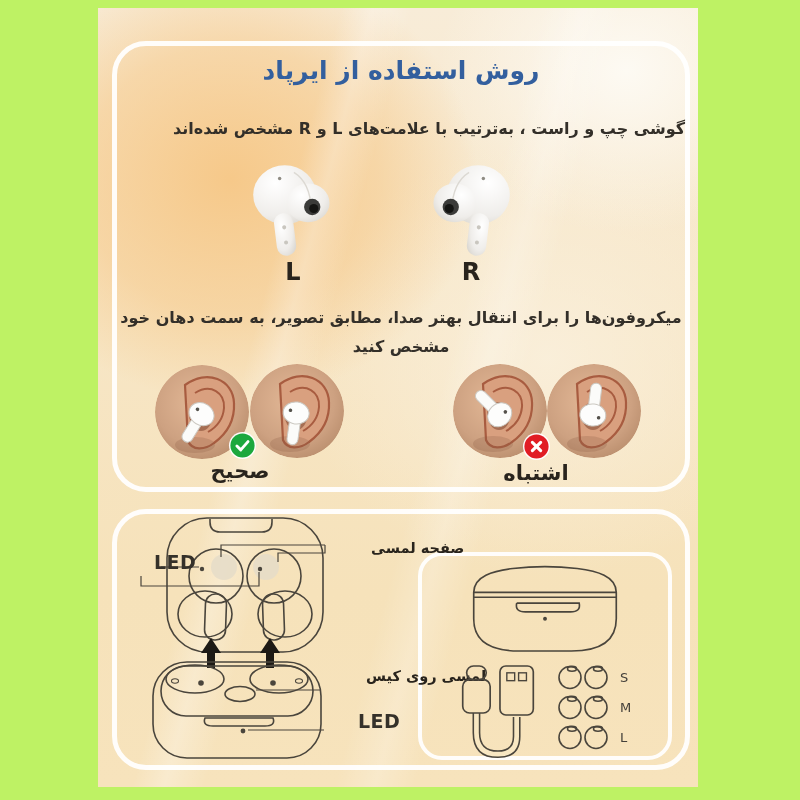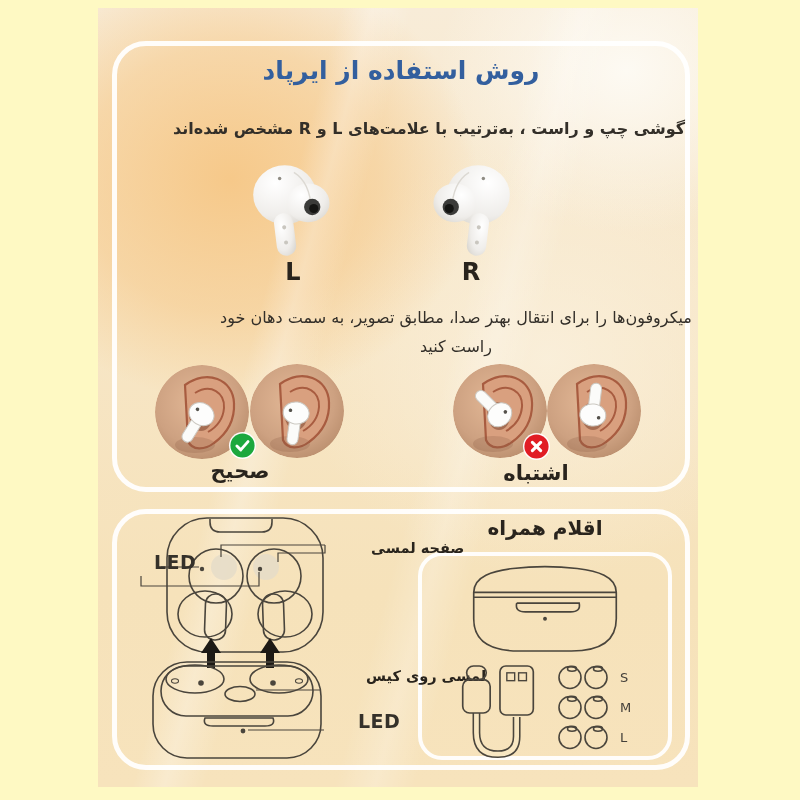--- a/index.html
+++ b/index.html
@@ -1,16 +1,16 @@
 <!DOCTYPE html>
 <html lang="fa"><head>
 <meta charset="utf-8">
 <style>
   html,body{margin:0;padding:0;background:#ffffff;}
-  .page{position:relative;width:800px;height:800px;background:#fef9c3;overflow:hidden;
+  .page{position:relative;width:800px;height:800px;background:#bef264;overflow:hidden;
         font-family:"DejaVu Sans",sans-serif;}
   .abs{position:absolute;}
   
   .poster{left:98px;top:8px;width:600px;height:779px;
     background:
       radial-gradient(55% 38% at 22% 22%, rgba(246,199,134,.95) 0%, rgba(246,199,134,.55) 45%, rgba(246,199,134,0) 75%),
       radial-gradient(45% 30% at 88% 8%, rgba(253,250,243,1) 0%, rgba(253,250,243,0) 70%),
       radial-gradient(60% 40% at 75% 45%, rgba(250,240,221,.85) 0%, rgba(250,240,221,0) 70%),
       linear-gradient(180deg,#f8ecd8 0%,#f7e6c6 40%,#f6e2ba 75%,#f7e3bc 100%);}
   .poster-sheen{left:98px;top:8px;width:600px;height:779px;pointer-events:none;opacity:.5;
@@ -18,21 +18,21 @@
                transparent 55%, rgba(255,255,255,.45) 60%, transparent 65%);}
   .frame{box-sizing:border-box;border:5px solid rgba(255,255,255,.93);border-radius:34px;}
   .box-top{left:112px;top:41px;width:578px;height:451px;}
   .box-bottom{left:112px;top:509px;width:578px;height:261px;}
   .box-inner{box-sizing:border-box;border:4px solid rgba(255,255,255,.93);border-radius:24px;
              left:418px;top:552px;width:254px;height:208px;}
   .ctr{text-align:center;}
   .fa{direction:rtl;}
   .main-title{left:112px;top:56px;width:578px;font-size:25px;font-weight:bold;color:#335f9e;}
   .subtitle{left:112px;top:119px;width:578px;font-size:16px;font-weight:bold;color:#332f29;padding-left:28px;}
-  .mic-note{left:112px;width:688px;font-size:16px;font-weight:normal;color:#332f29;}
+  .mic-note{left:112px;width:578px;font-size:16px;font-weight:bold;color:#332f29;}
   .lr{width:80px;font-size:24px;font-weight:bold;color:#29241d;}
   .verdict{width:110px;font-size:21px;font-weight:bold;color:#29241d;}
   .bottom-title{left:420px;top:516px;width:250px;font-size:20px;font-weight:bold;color:#29241d;}
   .small-lbl{font-size:14.5px;font-weight:bold;color:#29241d;white-space:nowrap;margin-left:44px;}
   .led-lbl{font-size:19px;font-weight:600;color:#35312a;letter-spacing:.5px;margin-left:32px;}
   .tip-row{position:absolute;display:flex;align-items:center;gap:6px;height:26px;}
   .tip-size{font-size:13px;font-weight:500;color:#44403a;}
   svg{display:block;}
 </style>
 </head>
@@ -96,21 +96,21 @@
     <use href="#budg"></use>
   </svg>
   <svg class="abs" style="left:408px;top:156px;" width="112" height="102" viewBox="0 0 110 100">
     <use href="#budg" transform="translate(110 0) scale(-1 1)"></use>
   </svg>
 
   <div class="abs lr ctr" style="left:253px;top:258px;">L</div>
   <div class="abs lr ctr" style="left:431px;top:258px;">R</div>
 
   <div class="abs mic-note ctr fa" style="top:308px;">میکروفون‌ها را برای انتقال بهتر صدا، مطابق تصویر، به سمت دهان خود</div>
-  <div class="abs mic-note ctr fa" style="top:337px;">راست کنید</div>
+  <div class="abs mic-note ctr fa" style="top:337px;">مشخص کنید</div>
 
   <svg class="abs" style="left:155px;top:365px;" width="94" height="94" viewBox="0 0 94 94">
     <g clip-path="url(#circleClip)">
       <use href="#earphoto"></use>
       <g transform="rotate(32 46 50)">
         <rect x="40.5" y="50" width="11" height="31" rx="5.5" fill="#fbfbf9" stroke="#ccc9c2"></rect>
         <ellipse cx="46" cy="49" rx="13" ry="11" fill="#fdfdfc" stroke="#ccc9c2"></ellipse>
         <circle cx="40" cy="47" r="1.8" fill="#55524c"></circle>
       </g>
     </g>
@@ -157,21 +157,20 @@
   <svg class="abs" style="left:522px;top:432px;" width="29" height="29" viewBox="0 0 30 30">
     <circle cx="15" cy="15" r="14" fill="#ffffff" opacity="0.95"></circle>
     <circle cx="15" cy="15" r="12.5" fill="#e11d25"></circle>
     <path d="M10.7 10.7 l8.6 8.6 M19.3 10.7 l-8.6 8.6" stroke="#ffffff" stroke-width="3.2" stroke-linecap="round"></path>
   </svg>
   <div class="abs verdict ctr fa" style="left:481px;top:461px;">اشتباه</div>
 
   <div class="abs frame box-bottom"></div>
   <div class="abs box-inner"></div>
 
-  <div class="abs bottom-title ctr fa">اقلام همراه</div>
 
   <svg class="abs" style="left:115px;top:512px;" width="300" height="256" viewBox="0 0 300 256" fill="none" stroke="#4a453c" stroke-width="1.6">
 
     <rect x="52" y="6" width="156" height="134" rx="40"></rect>
     <path d="M95 7 v3 q0 10 10 10 h42 q10 0 10 -10 v-3"></path>
 
     <ellipse cx="90" cy="102" rx="27" ry="23"></ellipse>
     <ellipse cx="170" cy="102" rx="27" ry="23"></ellipse>
     <g transform="rotate(2 100 105)">
         <rect x="90" y="82" width="21" height="46" rx="10"></rect>

